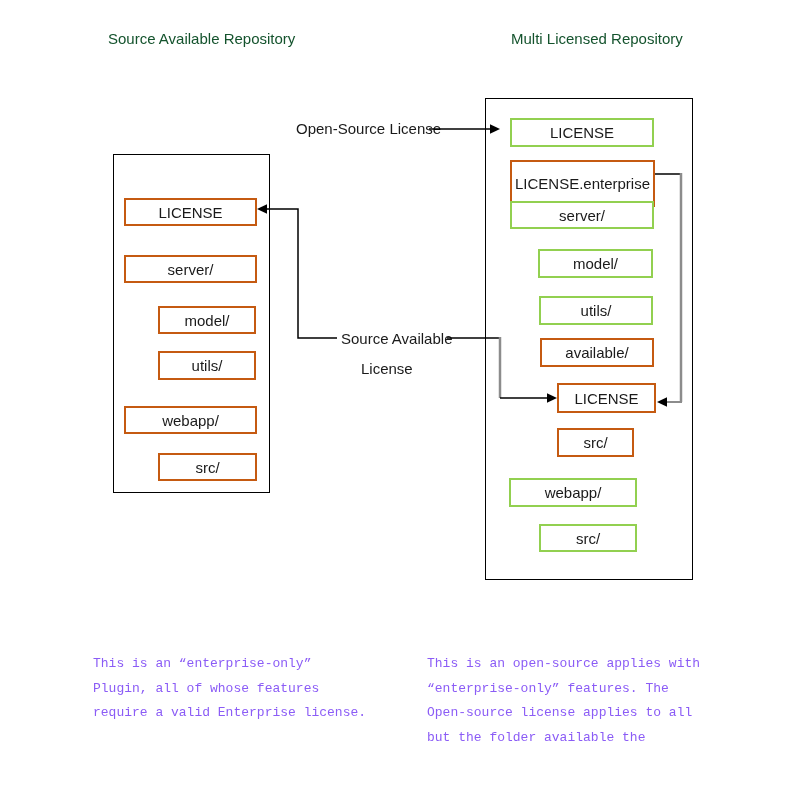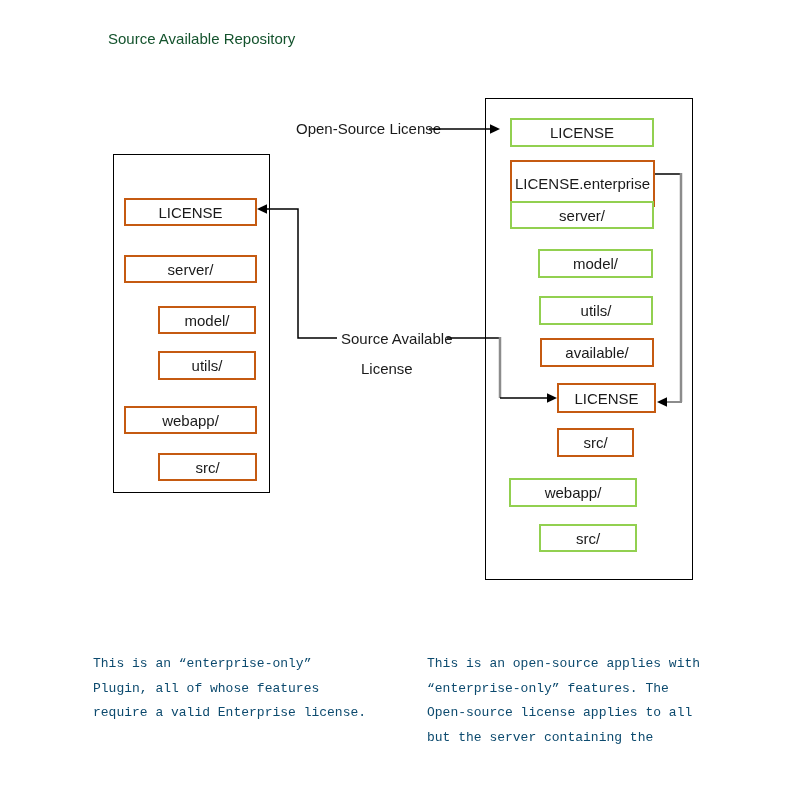--- a/index.html
+++ b/index.html
@@ -39,37 +39,38 @@
     position: absolute;
     font-size: 15px;
     white-space: nowrap;
     color: #1a1a1a;
   }
   .caption {
     position: absolute;
     font-family: "Liberation Mono", "DejaVu Sans Mono", monospace;
     font-size: 13px;
     line-height: 24.5px;
-    color: #0c4a6e;
+    color: #8b5cf6;
     white-space: nowrap;
   }
   #connector-layer {
     position: absolute;
     left: 0; top: 0;
     width: 788px;
     height: 801px;
     pointer-events: none;
   }
 </style>
 </head>
 <body>
 
 <div id="canvas">
 
   <div class="repo-title" style="left:108px; top:30px;">Source Available Repository</div>
+  <div class="repo-title" style="left:511px; top:30px;">Multi Licensed Repository</div>
 
   <div class="repo-container" style="left:113px; top:154px; width:157px; height:339px;"></div>
 
   <div class="fbox" style="left: 124px; top: 198px; width: 133px; height: 28px; border-color: rgb(197, 90, 17);">LICENSE</div>
   <div class="fbox" style="left: 124px; top: 255px; width: 133px; height: 28px; border-color: rgb(197, 90, 17);">server/</div>
   <div class="fbox" style="left: 158px; top: 306px; width: 98px; height: 28px; border-color: rgb(197, 90, 17);">model/</div>
   <div class="fbox" style="left: 158px; top: 351px; width: 98px; height: 29px; border-color: rgb(197, 90, 17);">utils/</div>
   <div class="fbox" style="left: 124px; top: 406px; width: 133px; height: 28px; border-color: rgb(197, 90, 17);">webapp/</div>
   <div class="fbox" style="left: 158px; top: 453px; width: 99px; height: 28px; border-color: rgb(197, 90, 17);">src/</div>
 
@@ -119,16 +120,16 @@
 
   <div class="caption" style="left:93px; top:652px;">
     <div>This is an “enterprise-only”</div>
     <div>Plugin, all of whose features</div>
     <div>require a valid Enterprise license.</div>
   </div>
   <div class="caption" style="left:427px; top:652px;">
     <div>This is an open-source applies with</div>
     <div>“enterprise-only” features. The</div>
     <div>Open-source license applies to all</div>
-    <div>but the server containing the</div>
+    <div>but the folder available the</div>
   </div>
 
 </div>
 
 </body></html>

